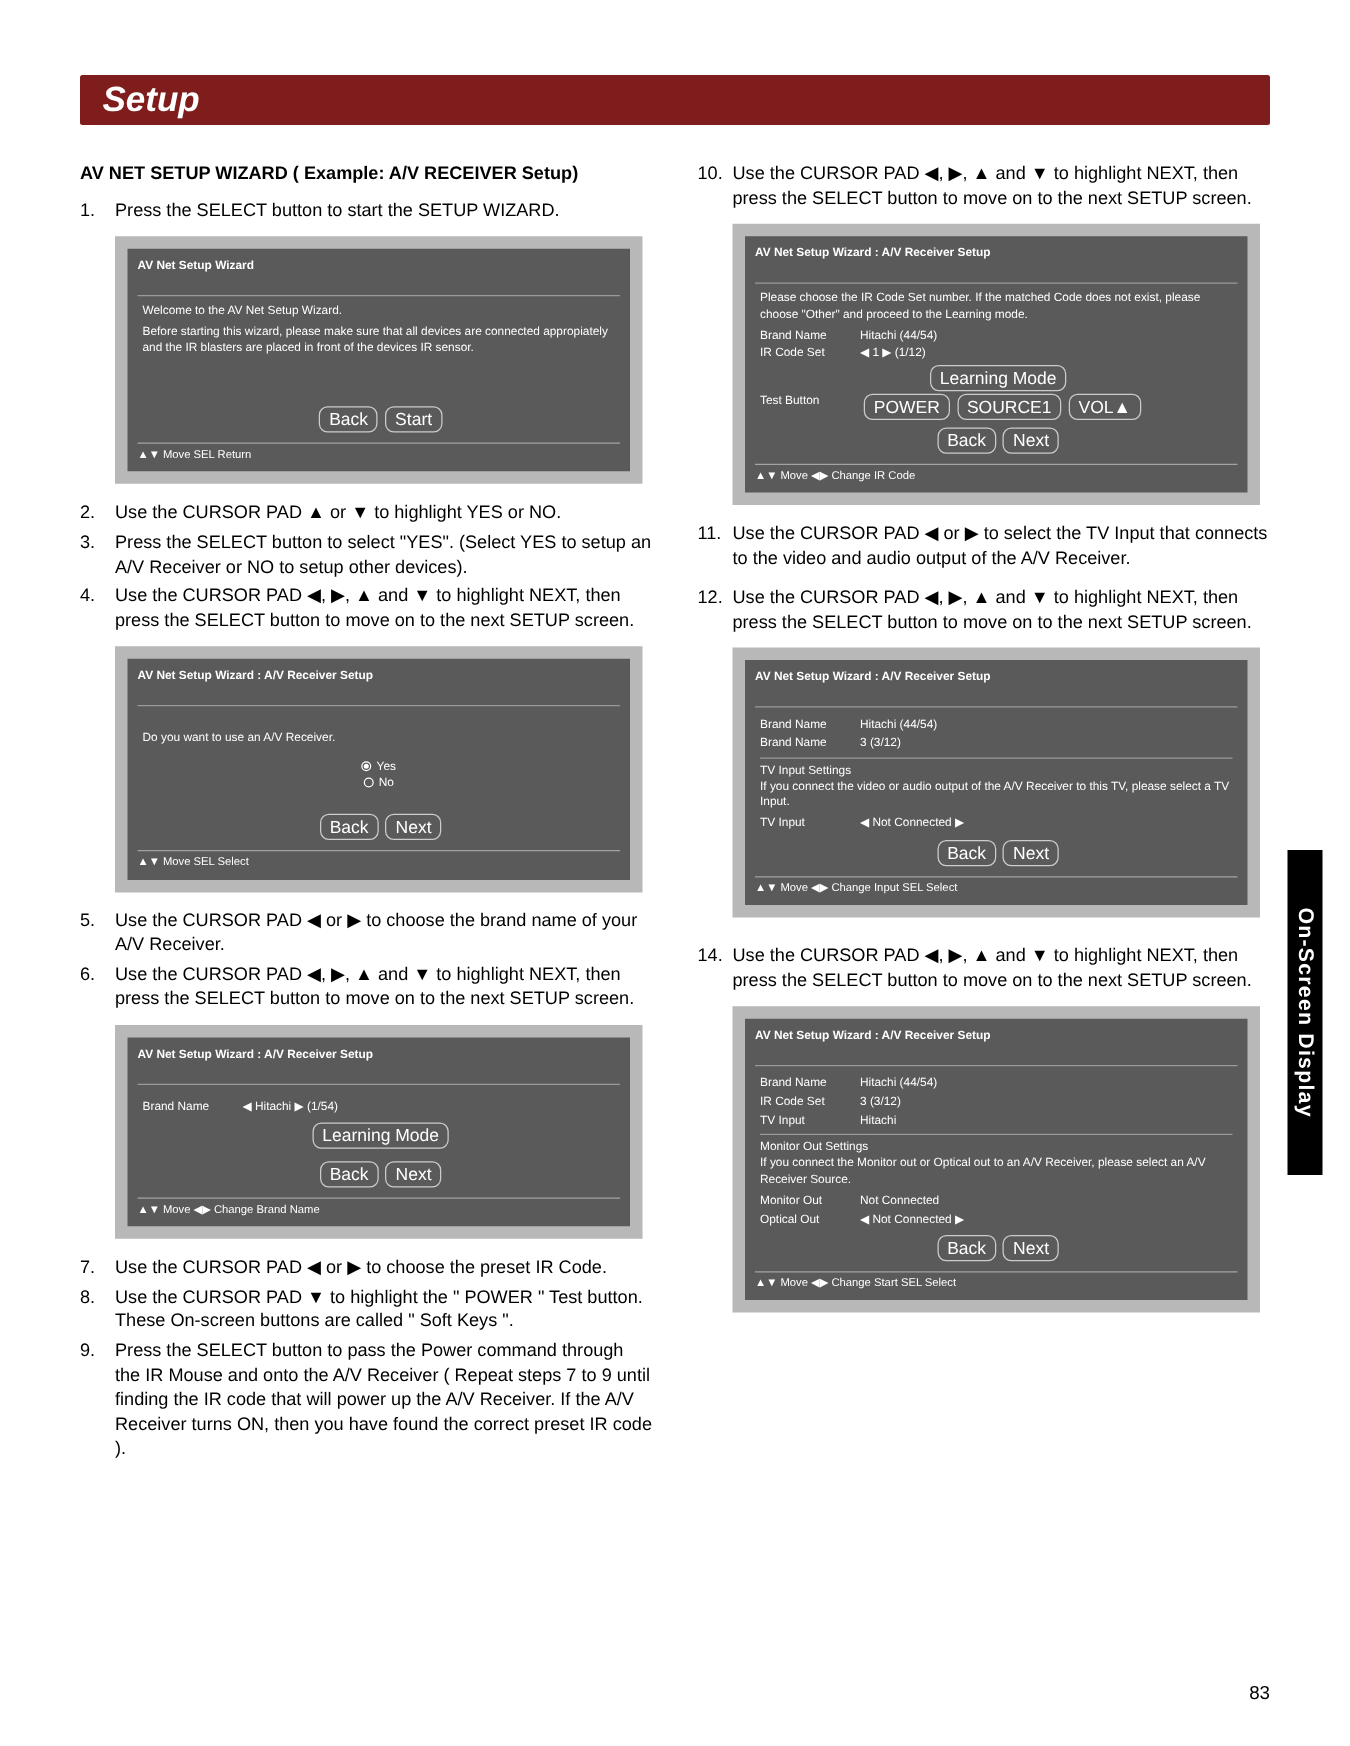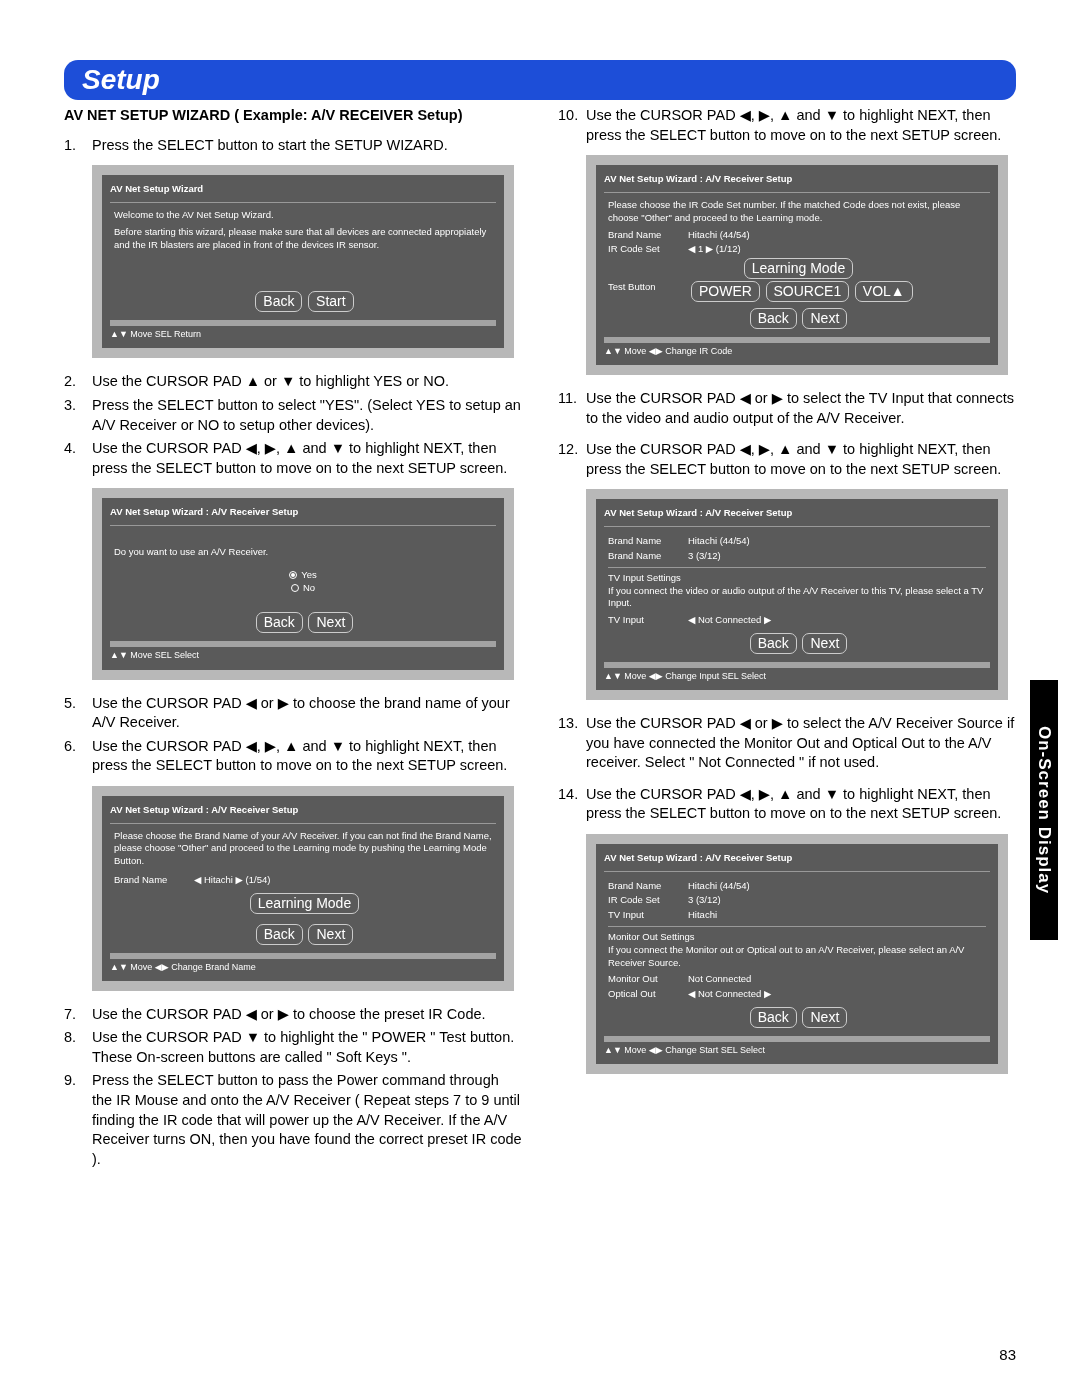--- a/index.html
+++ b/index.html
@@ -1,29 +1,29 @@
 <!DOCTYPE html>
 <html><head>
 <meta charset="utf-8">
 <style>
   * { box-sizing: border-box; margin: 0; padding: 0; }
   body { font-family: Arial, Helvetica, sans-serif; background: #fff; color: #000; width: 1080px; height: 1397px; position: relative; padding: 60px 64px 60px 64px; }
-  .header-bar { background: #1d4ed8; color: #fff; border-radius: 14px; padding: 4px 18px; font-size: 28px; font-weight: bold; margin-bottom: 6px; font-style: italic; }
+  .header-bar { background: #7f1d1d; color: #fff; border-radius: 2px; padding: 4px 18px; font-size: 28px; font-weight: bold; margin-bottom: 30px; font-style: italic; }
   .columns { display: flex; gap: 36px; }
   .col { flex: 1; font-size: 14.5px; line-height: 1.35; }
   .section-title { font-weight: bold; font-family: Arial, sans-serif; margin-bottom: 10px; font-size: 14.5px; }
   ol { list-style: none; counter-reset: item; }
   ol > li { display: flex; margin-bottom: 4px; }
   ol > li .num { width: 28px; flex-shrink: 0; }
   ol > li .txt { flex: 1; }
   .screen-outer { background: #b8b8b8; padding: 10px; margin: 10px 8px 14px 28px; }
   .screen-inner { background: #5a5a5a; color: #fff; padding: 8px; font-size: 9.5px; line-height: 1.35; min-height: 120px; position: relative; }
-  .screen-title { font-weight: bold; border-bottom: 1px solid #999; padding-bottom: 6px; margin-bottom: 4px; font-size: 9.5px; }
+  .screen-title { font-weight: bold; border-bottom: 1px solid #999; padding-bottom: 16px; margin-bottom: 4px; font-size: 9.5px; }
   .screen-body { padding: 2px 4px; }
-  .screen-footer { border-top: 6px solid #a3a3a3; margin-top: 6px; padding-top: 2px; font-size: 9px; display: flex; justify-content: space-between; }
+  .screen-footer { border-top: 1px solid #a3a3a3; margin-top: 6px; padding-top: 2px; font-size: 9px; display: flex; justify-content: space-between; }
   .btn-row { text-align: center; margin-top: 6px; }
   .osd-btn { display: inline-block; border: 1px solid #ccc; border-radius: 7px; padding: 0 7px; font-size: 14px; margin-left: 3px; }
   .side-tab { position: absolute; right: 22px; top: 680px; background: #000; color: #fff; width: 28px; height: 260px; display: flex; align-items: center; justify-content: center; border-radius: 0; }
   .side-tab span { writing-mode: vertical-rl; font-weight: bold; font-size: 17px; letter-spacing: 1px; }
   .page-num { position: absolute; right: 64px; bottom: 34px; font-size: 15px; }
   .radio { display: inline-block; width: 8px; height: 8px; border: 1px solid #fff; border-radius: 50%; margin-right: 4px; vertical-align: middle; }
   .radio.on::after { content: ""; display: block; width: 4px; height: 4px; background: #fff; border-radius: 50%; margin: 1px auto; }
   .row { display: flex; gap: 10px; margin: 2px 0; }
   .lbl { width: 70px; }
   .val { flex: 1; }
@@ -106,21 +106,20 @@
       <li>
           <span class="num">6.</span>
           <span class="txt">Use the CURSOR PAD ◀, ▶, ▲ and ▼ to highlight NEXT, then press the SELECT button to move on to the next SETUP screen.</span>
         </li>
     </ol>
 
     <div class="screen-outer">
       <div class="screen-inner">
         <div class="screen-title">AV Net Setup Wizard : A/V Receiver Setup</div>
         <div class="screen-body">
-          <div>Please choose the Brand Name of your A/V Receiver. If you can not find the Brand Name, please choose "Other" and proceed to the Learning mode by pushing the Learning Mode Button.</div>
           <div class="row" style="margin-top:6px">
               <span class="lbl">Brand Name</span>
               <span class="val">◀  Hitachi  ▶   (1/54)</span>
             </div>
           <div style="text-align:center;margin-top:6px"><span class="osd-btn">Learning Mode</span></div>
           <div class="btn-row" style="margin-top:10px">
             <span class="osd-btn">Back</span>
             <span class="osd-btn">Next</span>
           </div>
         </div>
@@ -225,26 +224,20 @@
             <span class="osd-btn">Back</span>
             <span class="osd-btn">Next</span>
           </div>
         </div>
         <div class="screen-footer">
             <span>▲▼ Move   ◀▶ Change Input        SEL Select</span>
           </div>
       </div>
     </div>
 
-    <ol>
-      <li>
-          <span class="num">13.</span>
-          <span class="txt">Use the CURSOR PAD ◀ or ▶ to select the A/V Receiver Source if you have connected the Monitor Out and Optical Out to the A/V receiver. Select " Not Connected " if not used.</span>
-        </li>
-    </ol>
     <div style="height:8px"></div>
     <ol>
       <li>
           <span class="num">14.</span>
           <span class="txt">Use the CURSOR PAD ◀, ▶, ▲ and ▼ to highlight NEXT, then press the SELECT button to move on to the next SETUP screen.</span>
         </li>
     </ol>
 
     <div class="screen-outer">
       <div class="screen-inner">

